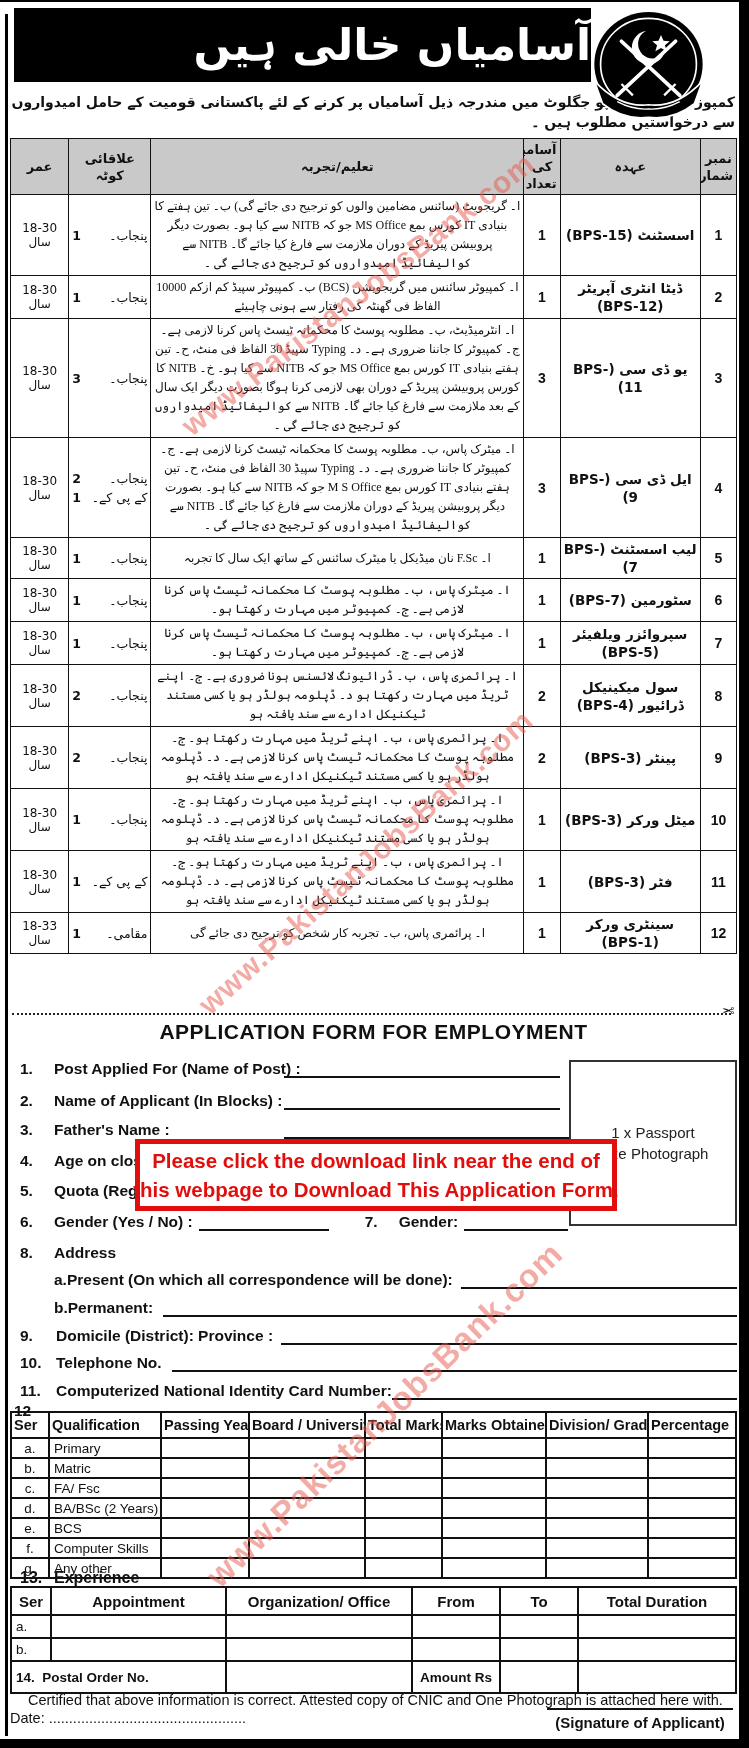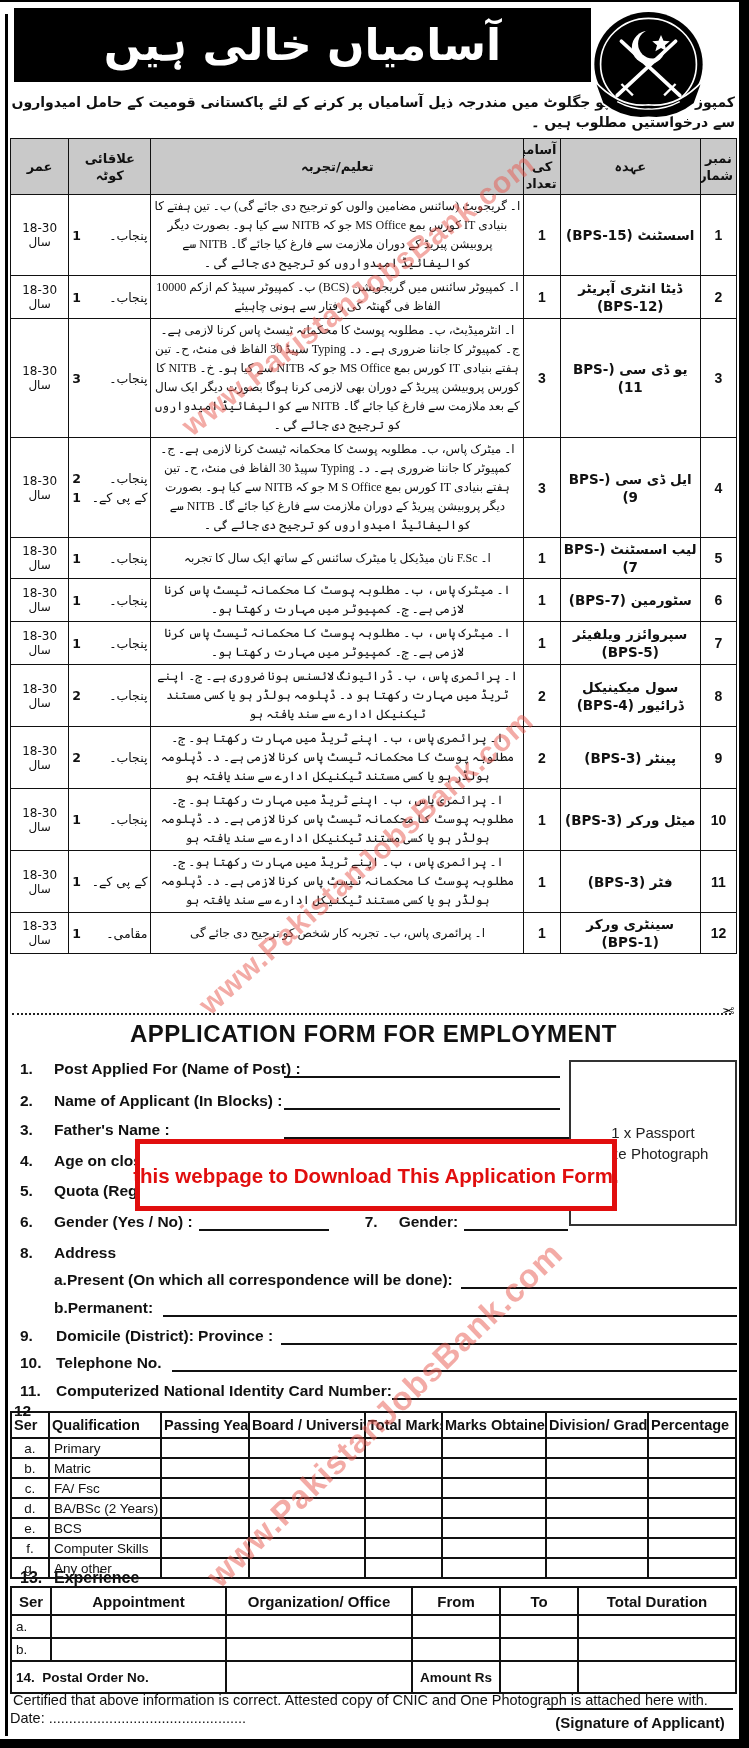--- a/index.html
+++ b/index.html
@@ -10,41 +10,41 @@
   .edge-top{position:absolute;left:0;top:0;width:749px;height:2px;background:#000;}
   .edge-left{position:absolute;left:5px;top:14px;width:3px;height:1722px;background:#000;}
   .edge-right{position:absolute;left:739px;top:0;width:10px;height:1748px;background:#000;}
   .edge-bottom{position:absolute;left:0;top:1739px;width:749px;height:9px;background:#000;}
   
   .wm{position:absolute;width:430px;text-align:center;font-weight:bold;letter-spacing:1px;
       color:rgba(232,88,78,0.50);pointer-events:none;z-index:50;font-size:30px;}
   
   .adtop{position:absolute;left:8px;top:2px;width:731px;height:1006px;display:flex;flex-direction:column;overflow:hidden;}
   .org-title{margin:4px 150px 0 0;text-align:center;font-size:40px;font-weight:bold;line-height:56px;}
-  .banner{margin:6px 148px 0 6px;height:74px;background:#000;color:#fff;text-align:center;
+  .banner{margin:6px 148px 0 6px;height:74px;background:#000;color:#fff;text-align:right;
           font-size:44px;font-weight:bold;line-height:74px;}
   .army-logo{position:absolute;top:8px;right:28px;width:125px;height:125px;}
   .intro{margin:10px 4px 0 0;text-align:right;font-size:14px;font-weight:600;line-height:20px;}
   table.jobs{border-collapse:collapse;table-layout:fixed;width:727px;margin:6px 0 0 2px;direction:rtl;}
   table.jobs td,table.jobs th{border:1.6px solid #111;vertical-align:middle;padding:2px 3px;overflow:hidden;}
   table.jobs th{background:#c9c9c9;font-weight:bold;font-size:13px;line-height:17px;height:44px;}
   .c-ser{width:36px;} .c-post{width:140px;} .c-cnt{width:36px;} .c-edu{width:372px;} .c-quo{width:82px;} .c-age{width:58px;}
   td.ser{font-family:"Liberation Sans",sans-serif;direction:ltr;text-align:center;font-weight:bold;font-size:14px;}
   td.post{text-align:center;font-size:13.5px;font-weight:bold;line-height:18px;}
   td.cnt{direction:ltr;text-align:center;font-weight:bold;font-size:14px;}
   td.edu{text-align:center;font-size:12px;line-height:19px;font-family:Liberation Serif, serif;}
   td.quo{font-size:12.5px;padding:1px 5px;}
   td.quo .qline{display:flex;flex-direction:row;justify-content:space-between;align-items:center;line-height:19px;}
   td.quo .qn{direction:ltr;font-weight:bold;}
   td.age{text-align:center;font-size:12px;direction:rtl;}
   
   .form{position:absolute;left:8px;top:1008px;width:731px;height:731px;}
   .cutline{position:absolute;left:4px;right:8px;top:4px;border-bottom:2px dotted #222;height:1px;}
   .scissors{position:absolute;right:-4px;top:-10px;font-size:15px;transform:scaleX(-1);display:inline-block;}
-  .form-title{position:absolute;left:0;top:12px;width:100%;text-align:center;font-size:24px;font-weight:bold;letter-spacing:.5px;}
+  .form-title{position:absolute;left:0;top:12px;width:100%;text-align:center;font-size:21px;font-weight:bold;letter-spacing:.5px;}
   .fi{position:absolute;display:flex;align-items:flex-end;font-weight:bold;font-size:15.5px;line-height:18px;}
   .fi .num{flex:0 0 34px;}
   .fi .lab{white-space:nowrap;}
   .fi .line{border-bottom:2px solid #111;height:16px;}
   .grow{flex:1;}
   .photo-box{position:absolute;left:561px;top:52px;width:164px;height:162px;border:2px solid #333;
              display:flex;flex-direction:column;align-items:center;justify-content:center;gap:4px;
              font-size:15px;color:#222;z-index:5;background:#fff;}
   .notice{position:absolute;left:127px;top:131px;width:472px;height:62px;background:#fff;border:5px solid #e10e0e;
           display:flex;flex-direction:column;align-items:center;justify-content:center;z-index:10;}
@@ -54,21 +54,21 @@
   table.qual th{font-size:14.5px;font-weight:bold;height:24px;text-align:left;padding:0 2px;}
   table.qual td{font-size:13.5px;height:18px;}
   table.qual td.tc{text-align:center;}
   table.exp{position:absolute;left:2px;top:578px;width:725px;border-collapse:collapse;table-layout:fixed;}
   table.exp th,table.exp td{border:2px solid #111;padding:0 4px;overflow:hidden;white-space:nowrap;}
   table.exp th{font-size:15px;font-weight:bold;height:26px;text-align:center;}
   table.exp td{font-size:13.5px;height:21px;}
   table.exp tr.po td{height:30px;}
   .po-label{font-size:17px;font-weight:bold;}
   .po-amount{font-size:16.5px;font-weight:bold;text-align:center;}
-  .certified{position:absolute;left:5px;top:684px;font-size:14.5px;}
+  .certified{position:absolute;left:20px;top:684px;font-size:14.5px;}
   .dateline{position:absolute;left:2px;top:702px;font-size:14.5px;}
   .sig{position:absolute;right:6px;top:700px;width:186px;text-align:center;}
   .sig .sig-line{border-top:2px solid #111;height:4px;}
   .sig .sig-text{font-size:15px;font-weight:bold;white-space:nowrap;}
 </style>
 </head>
 <body>
 
 <div class="page">
 
@@ -356,20 +356,21 @@
     <div class="fi" style="left:6px;top:394px;">
       <span class="num">12</span>
     </div>
 
     <div class="photo-box">
       <div>1 x Passport</div>
       <div>Size Photograph</div>
     </div>
 
     <div class="notice">
+      <div>Please click the download link near the end of</div>
       <div>this webpage to Download This Application Form.</div>
     </div>
 
     <table class="qual">
       <colgroup>
         <col style="width:38px">
           <col style="width:112px">
           <col style="width:88px">
           <col style="width:116px">
         <col style="width:77px">

